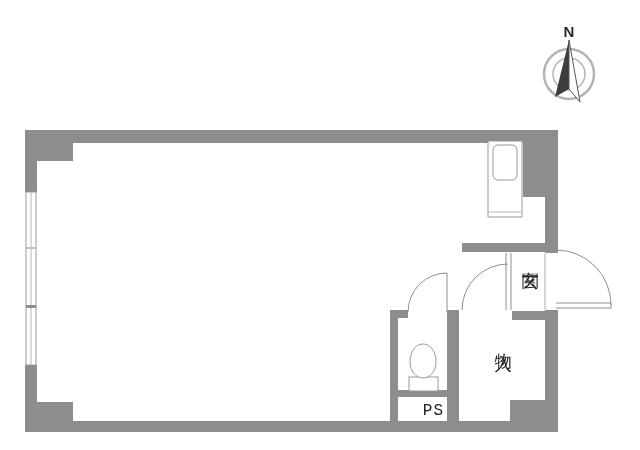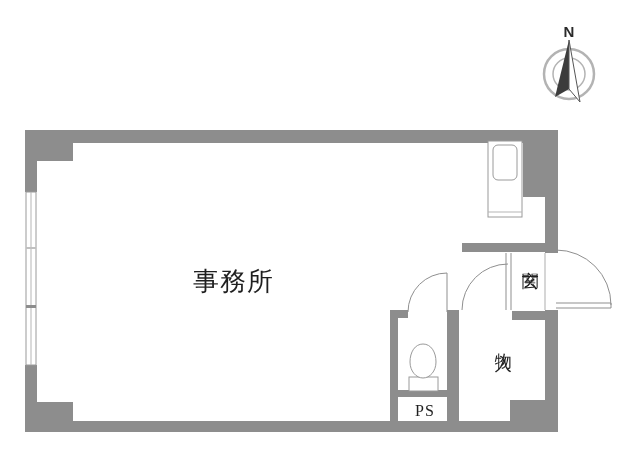--- a/index.html
+++ b/index.html
@@ -6,21 +6,21 @@
   .stage{
     position:relative;width:640px;height:450px;background:#ffffff;overflow:hidden;
     font-family:"Liberation Serif","DejaVu Serif",serif;color:#1f1f1f;
   }
   .stage svg{position:absolute;left:0;top:0;}
   .label{position:absolute;line-height:1.05;white-space:nowrap;}
   .label-office{left:193px;top:268px;font-size:26px;letter-spacing:1px;}
   .label-vert{writing-mode:vertical-rl;text-orientation:upright;font-size:17px;letter-spacing:2px;}
   .label-entrance{left:521px;top:258px;}
   .label-storage{left:494px;top:339px;}
-  .label-ps{left:406px;top:403px;width:38px;text-align:center;font-size:16px;letter-spacing:1px;}
+  .label-ps{left:406px;top:403px;width:38px;text-align:right;font-size:16px;letter-spacing:1px;font-family:Liberation Mono, monospace;}
   .label-north{left:557px;top:24px;width:24px;text-align:center;font-size:15px;font-weight:bold;
                font-family:"Liberation Sans","DejaVu Sans",sans-serif;color:#2a2a2a;}
 </style>
 </head>
 <body>
 
 <div class="stage">
 
   <svg width="640" height="450" viewBox="0 0 640 450">
 
@@ -81,18 +81,17 @@
     </g>
 
     <g>
       <circle cx="569" cy="74" r="25" fill="none" stroke="#b3b3b3" stroke-width="2.5"></circle>
       <circle cx="569" cy="74" r="16" fill="none" stroke="#b3b3b3" stroke-width="1.5"></circle>
       <path d="M569,40 L555,97 L569,89 Z" fill="#3c3c3c"></path>
       <path d="M569,40 L580,102 L569,89 Z" fill="#ffffff" stroke="#555555" stroke-width="1"></path>
     </g>
   </svg>
 
-  <div class="label label-office">事務所</div>
   <div class="label label-vert label-entrance">玄関</div>
   <div class="label label-vert label-storage">物入</div>
   <div class="label label-ps">PS</div>
   <div class="label label-north">N</div>
 </div>
 
 </body></html>

